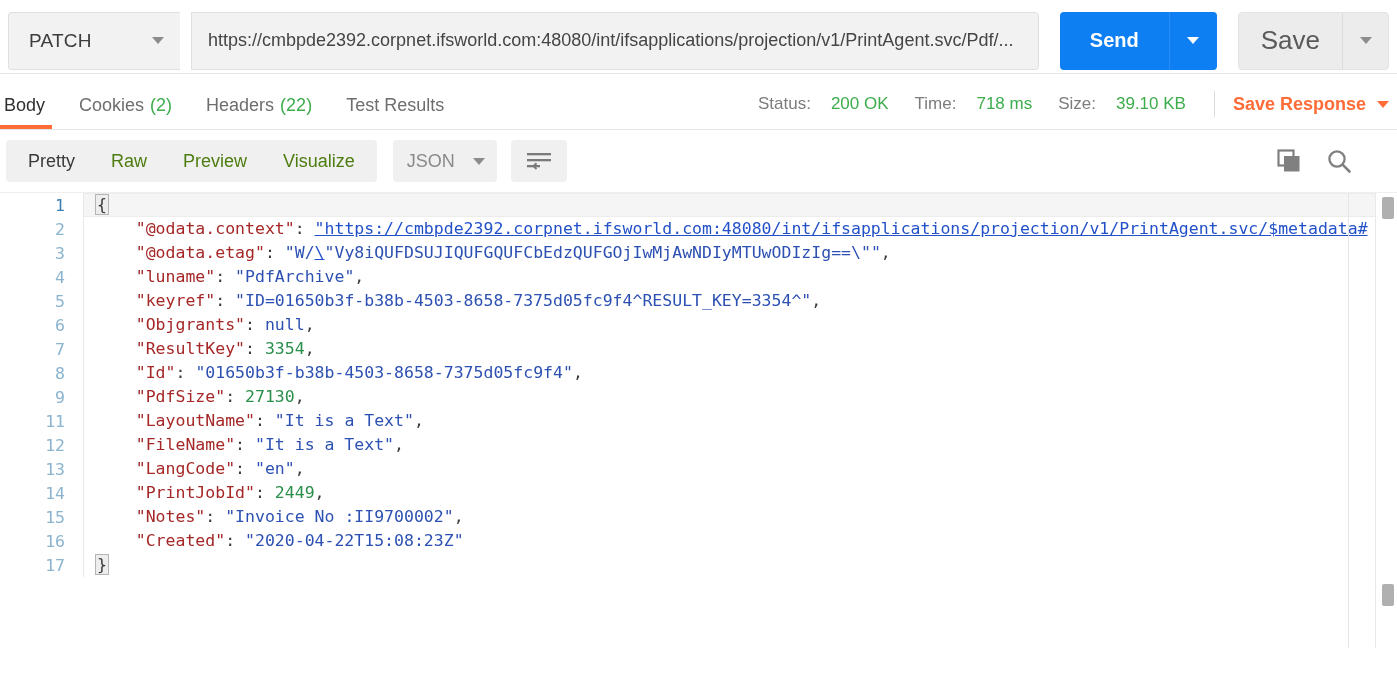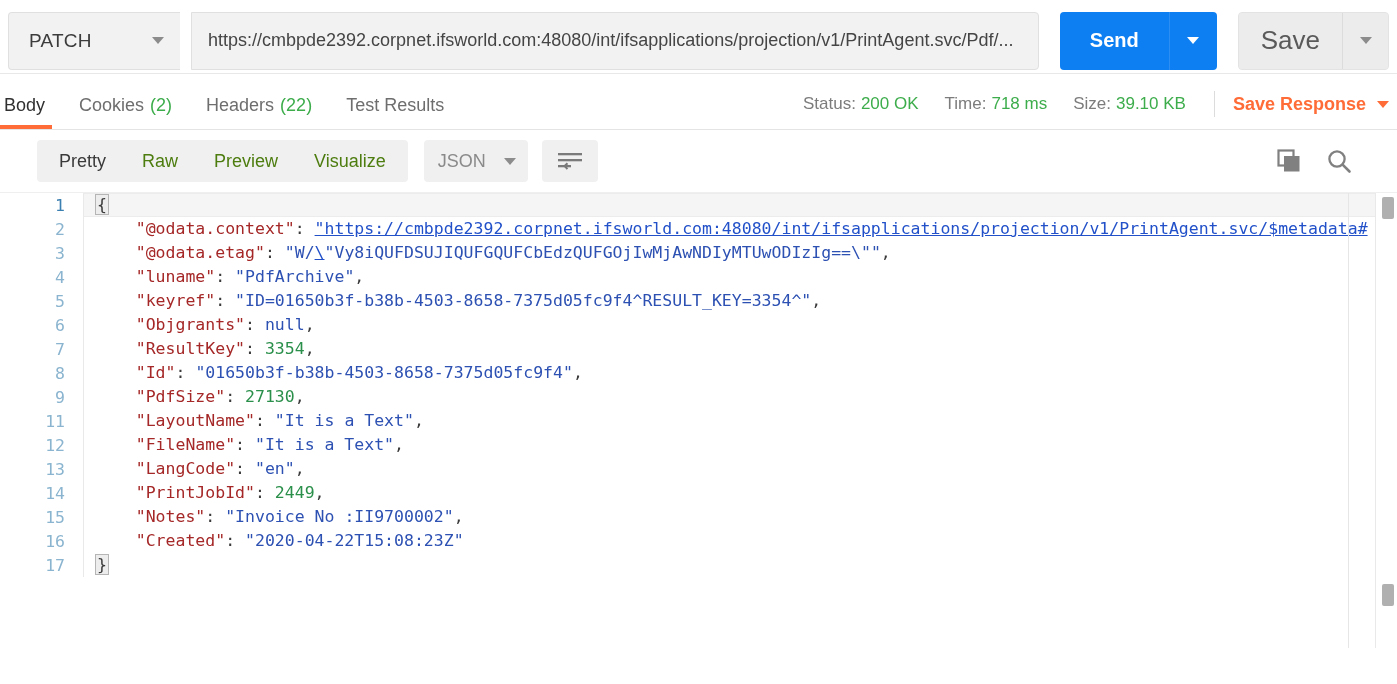--- a/index.html
+++ b/index.html
@@ -171,21 +171,21 @@
   .resp-meta {
     margin-left: auto;
     display: flex;
     align-items: center;
     padding-right: 8px;
     padding-bottom: 12px;
     font-size: 17px;
     white-space: nowrap;
   }
   .meta-item { margin-left: 26px; color: #7c7c7c; }
-  .meta-item .val { color: #3dad4c; margin-left: 5px; }
+  .meta-item .val { color: #3dad4c; margin-left: 20px; }
   .meta-sep {
     width: 1px;
     height: 26px;
     background: #dcdcdc;
     margin: 0 18px 0 28px;
   }
   .save-response {
     color: #ff6c37;
     font-size: 18px;
     font-weight: bold;
@@ -198,21 +198,20 @@
     margin-left: 11px;
   }
 
   
   .body-toolbar {
     display: flex;
     align-items: center;
     height: 62px;
     padding: 0 8px 0 6px;
     background: #fff;
-    margin-left: 31px;
   }
   .seg-group {
     display: flex;
     align-items: center;
     background: #f0f0f0;
     border-radius: 4px;
     height: 42px;
     padding: 0 4px;
   }
   .seg {

